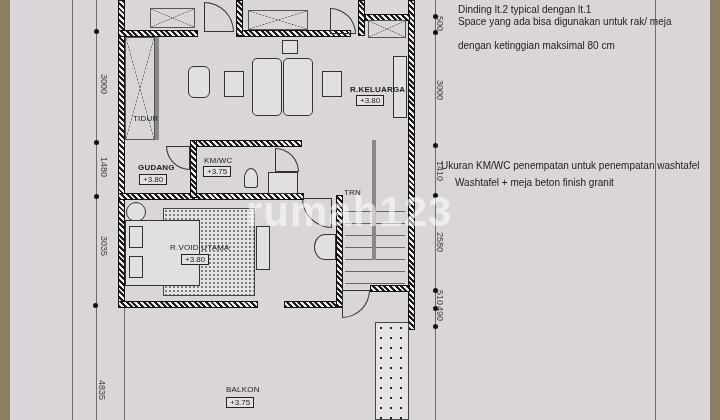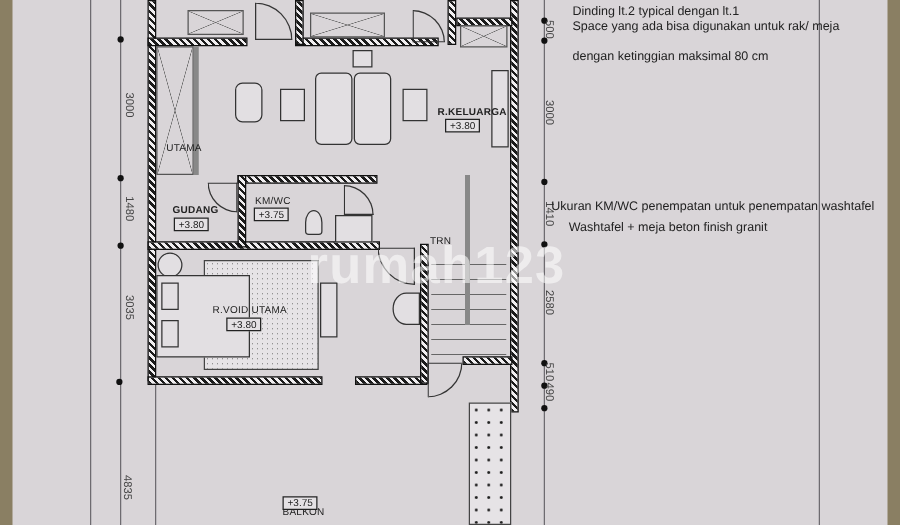--- a/index.html
+++ b/index.html
@@ -92,21 +92,21 @@
 <div class="furn" style="left:282px;top:40px;width:16px;height:14px;"></div>
 <div class="furn" style="left:188px;top:66px;width:22px;height:32px;border-radius:6px;"></div>
 <div class="furn" style="left:224px;top:71px;width:20px;height:26px;"></div>
 <div class="furn" style="left:252px;top:58px;width:30px;height:58px;border-radius:5px;"></div>
 <div class="furn" style="left:283px;top:58px;width:30px;height:58px;border-radius:5px;"></div>
 <div class="furn" style="left:322px;top:71px;width:20px;height:26px;"></div>
 <div class="furn" style="left:393px;top:56px;width:14px;height:62px;"></div>
 
 <div class="label" style="left:350px;top:85px;font-weight:bold;">R.KELUARGA</div>
 <div class="elev" style="left:356px;top:95px;">+3.80</div>
-<div class="label" style="left:133px;top:114px;">UTAMA</div>
+<div class="label" style="left:133px;top:114px;">TIDUR</div>
 
 <div class="label" style="left:138px;top:163px;font-weight:bold;">GUDANG</div>
 <div class="elev" style="left:139px;top:174px;">+3.80</div>
 
 <div class="label" style="left:204px;top:156px;">KM/WC</div>
 <div class="elev" style="left:203px;top:166px;">+3.75</div>
 <div class="furn" style="left:244px;top:168px;width:14px;height:20px;border-radius:50% 50% 3px 3px;"></div>
 <div class="furn" style="left:268px;top:172px;width:30px;height:22px;"></div>
 
 <div class="furn" style="left:126px;top:202px;width:20px;height:20px;border-radius:50%;"></div>
@@ -119,21 +119,21 @@
 <div class="elev" style="left:181px;top:254px;">+3.80</div>
 
 <div class="label" style="left:344px;top:188px;">TRN</div>
 <div class="abs" style="left:345px;top:200px;width:60px;height:85px;
      background:repeating-linear-gradient(180deg,transparent 0 11px,#666 11px 12px);"></div>
 <div class="abs" style="left:372px;top:140px;width:4px;height:120px;background:#888;"></div>
 <div class="furn" style="left:314px;top:234px;width:22px;height:26px;border-radius:50% 0 0 50%;"></div>
 
 <div class="line" style="left:124px;top:308px;width:1px;height:112px;"></div>
 <div class="dotgrid" style="left:375px;top:322px;width:34px;height:98px;"></div>
-<div class="label" style="left:226px;top:385px;margin-top:20px;">BALKON</div>
+<div class="label" style="left:226px;top:385px;">BALKON</div>
 <div class="elev" style="left:226px;top:397px;">+3.75</div>
 
 <div class="note" style="left:458px;top:4px;">Dinding lt.2 typical dengan lt.1</div>
 <div class="note" style="left:458px;top:16px;">Space yang ada bisa digunakan untuk rak/ meja</div>
 <div class="note" style="left:458px;top:40px;">dengan ketinggian maksimal 80 cm</div>
 <div class="note" style="left:441px;top:160px;">Ukuran KM/WC penempatan untuk penempatan washtafel</div>
 <div class="note" style="left:455px;top:177px;">Washtafel + meja beton finish granit</div>
 
 <div class="watermark">rumah123</div>
 

